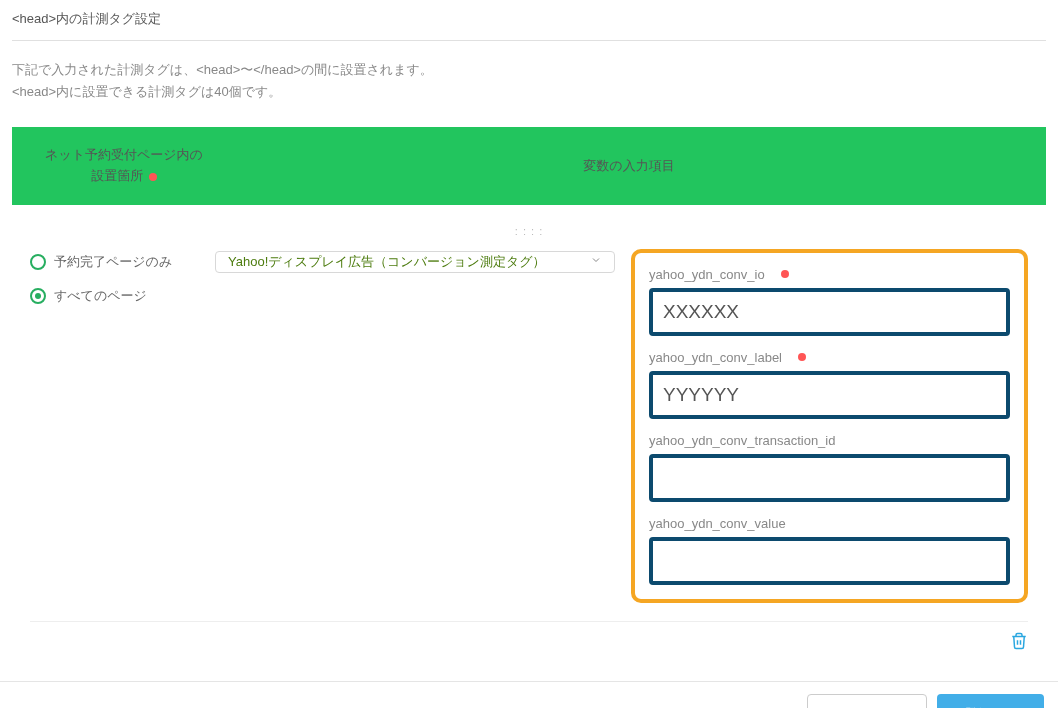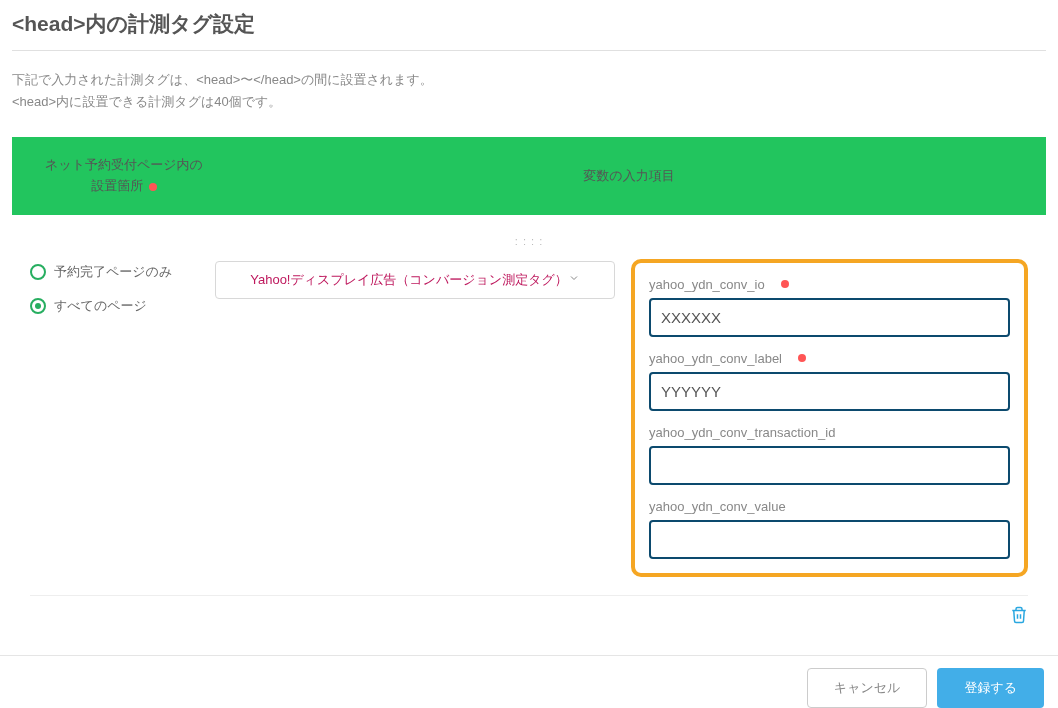--- a/index.html
+++ b/index.html
@@ -5,22 +5,22 @@
     * { box-sizing: border-box; margin: 0; padding: 0; }
     body {
       font-family: -apple-system, BlinkMacSystemFont, "Segoe UI", "Hiragino Sans", "Hiragino Kaku Gothic ProN", Meiryo, sans-serif;
       background: #fff;
       color: #333;
       font-size: 13px;
       width: 1058px;
     }
     .container { padding: 0 12px 12px 12px; }
     .page-title {
-      font-size: 21px;
-      font-weight: 700;
+      font-size: 13px;
+      font-weight: 400;
       color: #555;
       padding: 10px 0 12px 0;
     }
     .divider-top { border-bottom: 1px solid #e0e0e0; margin-bottom: 18px; }
     .description {
       color: #888;
       line-height: 1.7;
       font-size: 13px;
       margin-bottom: 24px;
     }
@@ -92,26 +92,26 @@
       top: 3px; left: 3px;
       width: 6px; height: 6px;
       background: #27ae60;
       border-radius: 50%;
     }
     .radio-circle.unselected { border-color: #27ae60; }
     .select-wrap { width: 400px; padding-top: 2px; }
     .select-box {
       border: 1px solid #d8d8d8;
       border-radius: 4px;
-      padding: 9px 12px;
-      display: flex;
-      justify-content: center;
-      align-items: center;
-      cursor: pointer;
-      color: #be185d;
+      padding: 1px 12px;
+      display: flex;
+      justify-content: space-between;
+      align-items: center;
+      cursor: pointer;
+      color: #4d7c0f;
       font-size: 13px;
       background: #fff;
     }
     .select-chevron { color: #aaa; }
     .vars-box {
       flex: 1;
       margin-left: 16px;
       border: 4px solid #f5a623;
       border-radius: 10px;
       padding: 14px 14px 14px 14px;
@@ -121,24 +121,24 @@
     .field-label {
       color: #888;
       font-size: 13px;
       margin-bottom: 6px;
       display: flex;
       align-items: center;
       gap: 14px;
     }
     .field-input {
       width: 100%;
-      border: 2px solid #0c4a6e;
+      border: 4px solid #0c4a6e;
       border-radius: 4px;
       padding: 9px 10px;
-      font-size: 15px;
+      font-size: 19px;
       color: #555;
       font-family: inherit;
     }
     .panel-divider {
       border-top: 1px solid #eee;
       margin: 18px 0 10px 0;
     }
     .delete-row { text-align: right; }
     .delete-btn {
       display: inline-block;

